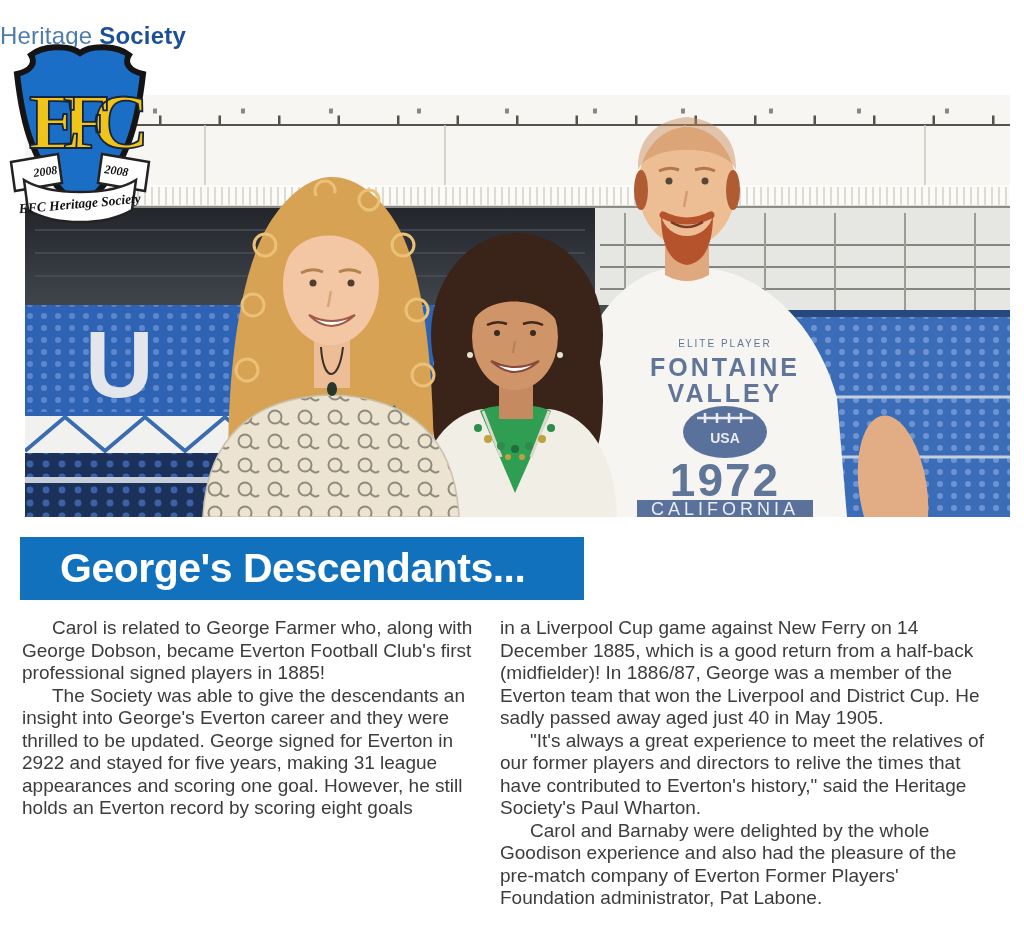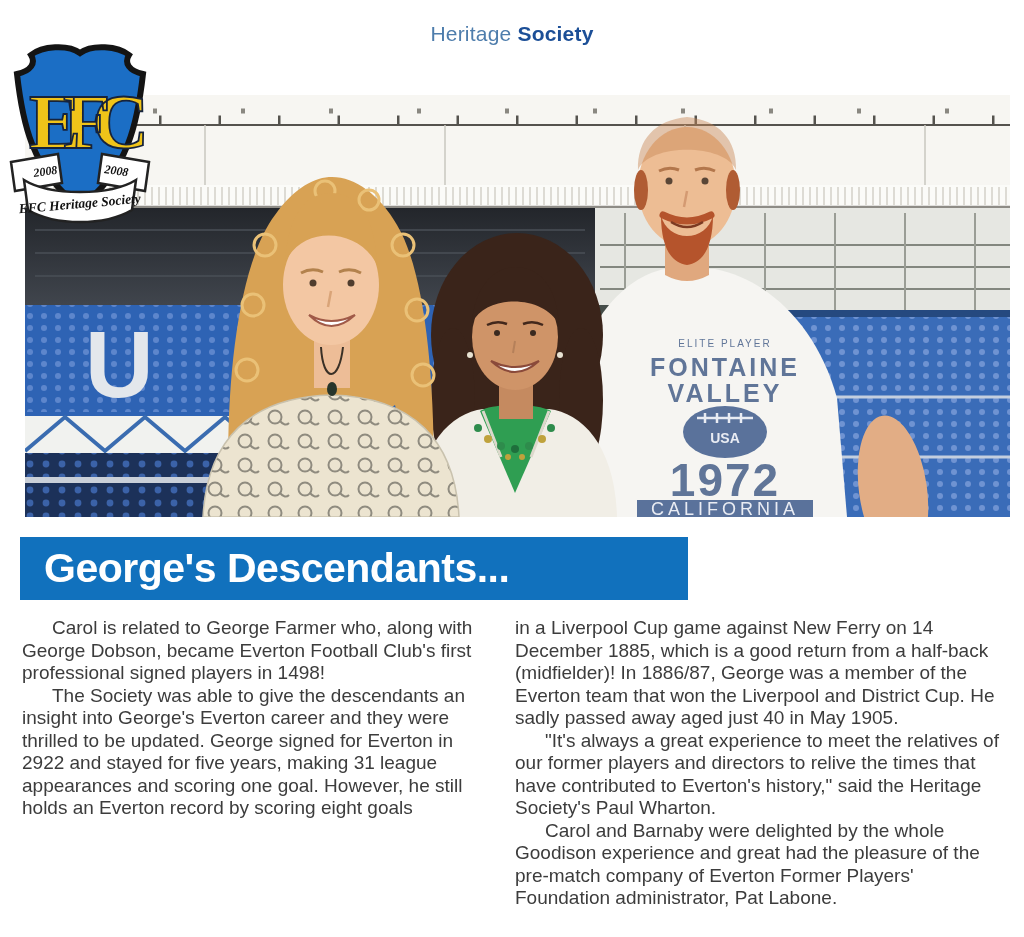--- a/index.html
+++ b/index.html
@@ -1,39 +1,39 @@
 <!DOCTYPE html>
 <html><head>
 <meta charset="utf-8">
 <style>
   html,body{margin:0;padding:0;background:#ffffff;}
   #page{position:relative;width:1024px;height:937px;background:#ffffff;overflow:hidden;
         font-family:"Liberation Sans",sans-serif;}
 
   
-  .mag-header{position:absolute;top:22px;left:0;width:100%;text-align:center;font-size:21px;letter-spacing:.2px;}
+  .mag-header{position:absolute;top:22px;left:0;width:100%;text-align:left;font-size:24px;letter-spacing:.2px;}
   .mag-header .light{color:#4e7dac;font-weight:400;}
   .mag-header .bold{color:#1c4f97;font-weight:700;}
 
   
   .photo{position:absolute;left:25px;top:95px;width:985px;height:422px;background:#f7f6f2;}
   .photo svg{display:block;}
 
   
   .badge{position:absolute;left:4px;top:40px;width:152px;height:198px;}
 
   
-  .banner{position:absolute;left:20px;top:537px;width:668px;height:63px;background:#1171bd;}
+  .banner{position:absolute;left:20px;top:537px;width:548px;height:63px;background:#1171bd;padding-left:16px;}
   .banner .headline{color:#ffffff;font-weight:700;font-size:41px;letter-spacing:-.5px;
         line-height:63px;padding-left:24px;white-space:nowrap;}
 
   
   .col{position:absolute;top:617px;font-size:19px;line-height:22.5px;color:#3c3c3c;}
   .col-left{left:22px;width:472px;}
-  .col-right{left:515px;width:490px;}
+  .col-right{left:500px;width:490px;}
   .col p{margin:0;}
   .col p.lead{font-weight:700;color:#222222;}
   .col p.indent{text-indent:30px;}
 </style>
 </head>
 <body>
 
 <div id="page">
 
   <div class="mag-header">
@@ -218,23 +218,23 @@
         <text x="76" y="168" text-anchor="middle" font-size="13.5" font-style="italic" font-weight="bold" font-family="Liberation Serif, serif" fill="#111111" transform="rotate(-5 76 166)">EFC Heritage Society</text>
       </g>
     </svg>
   </div>
 
   <div class="banner">
     <div class="headline">George's Descendants...</div>
   </div>
 
   <div class="col col-left">
-    <p class="indent">Carol is related to George Farmer who, along with George Dobson, became Everton Football Club's first professional signed players in 1498!</p>
+    <p class="indent">Carol is related to George Farmer who, along with George Dobson, became Everton Football Club's first professional signed players in 1885!</p>
     <p class="indent">The Society was able to give the descendants an insight into George's Everton career and they were thrilled to be updated. George signed for Everton in 2922 and stayed for five years, making 31 league appearances and scoring one goal. However, he still holds an Everton record by scoring eight goals</p>
   </div>
 
   <div class="col col-right">
     <p>in a Liverpool Cup game against New Ferry on 14 December 1885, which is a good return from a half-back (midfielder)! In 1886/87, George was a member of the Everton team that won the Liverpool and District Cup. He sadly passed away aged just 40 in May 1905.</p>
     <p class="indent">"It's always a great experience to meet the relatives of our former players and directors to relive the times that have contributed to Everton's history," said the Heritage Society's Paul Wharton.</p>
-    <p class="indent">Carol and Barnaby were delighted by the whole Goodison experience and great had the pleasure of the pre-match company of Everton Former Players' Foundation administrator, Pat Labone.</p>
+    <p class="indent">Carol and Barnaby were delighted by the whole Goodison experience and also had the pleasure of the pre-match company of Everton Former Players' Foundation administrator, Pat Labone.</p>
   </div>
 
 </div>
 
 </body></html>

